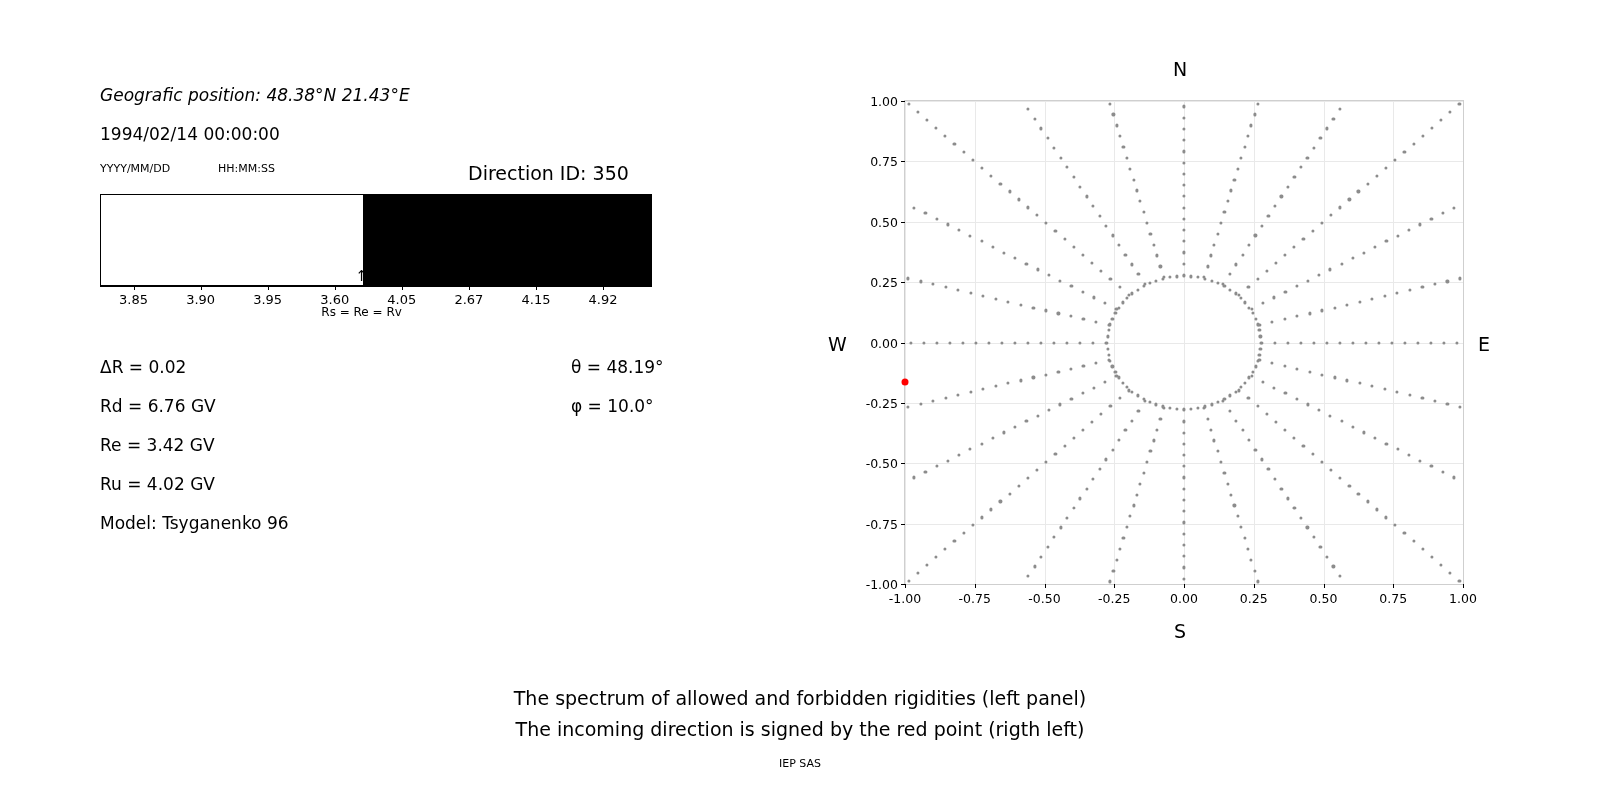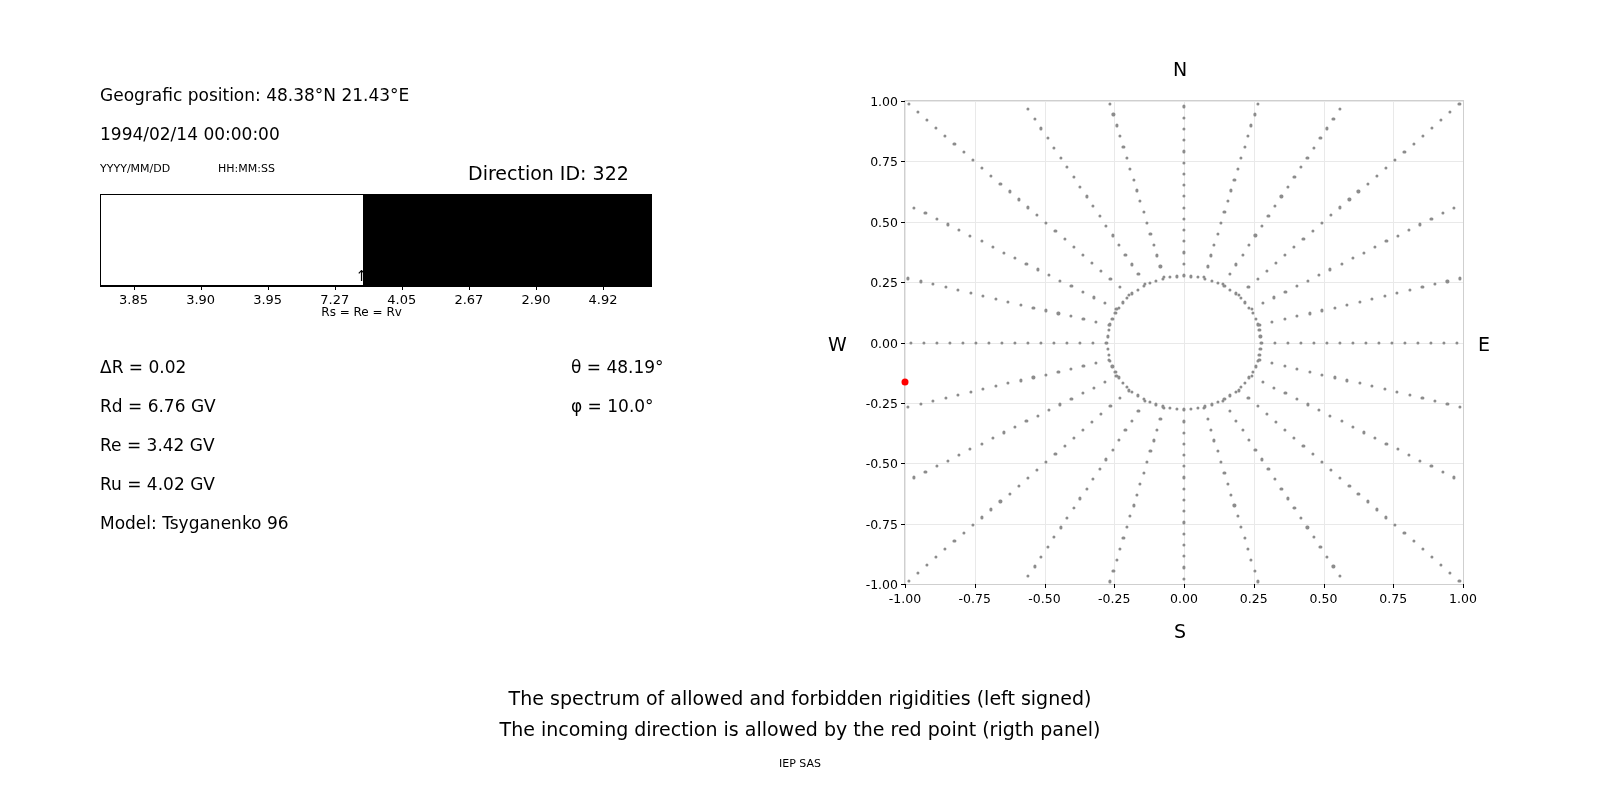--- a/index.html
+++ b/index.html
@@ -117,53 +117,53 @@
   .footer {
     position: absolute; width: 100%; text-align: center;
     font-size: 11px; color: #000;
   }
 </style>
 </head>
 <body>
 
 <div id="left-panel" class="abs">
 
-  <div class="info-line abs" style="left:100px; top:85px;">Geografic position: 48.38°N 21.43°E</div>
+  <div class="info-line abs" style="left:100px; top:85px;font-style:italic;">Geografic position: 48.38°N 21.43°E</div>
 
   <div class="info-line abs" style="left:100px; top:124px;">1994/02/14 00:00:00</div>
 
   <div class="small-label abs" style="left:100px; top:162px;">YYYY/MM/DD</div>
 
   <div class="small-label abs" style="left:218px; top:162px;">HH:MM:SS</div>
 
-  <div class="dir-id abs" style="left:468px; top:162px;">Direction ID: 322</div>
+  <div class="dir-id abs" style="left:468px; top:162px;">Direction ID: 350</div>
 
   <div id="spectrum-wrap" class="abs">
     <div id="spectrum-bar">
         <div class="spec-seg" style="left: 0px; width: 261.585px; background: rgb(255, 255, 255);"></div>
         <div class="spec-seg" style="left: 261.585px; width: 288.415px; background: rgb(0, 0, 0);"></div>
       </div>
   </div>
 
   <div id="spectrum-axis" class="abs">
     <div class="axis-line"></div>
   <div class="tick" style="left: 33.5366px;"></div>
       <div class="tick-label" style="left: 33.5366px;">3.85</div>
       <div class="tick" style="left: 100.61px;"></div>
       <div class="tick-label" style="left: 100.61px;">3.90</div>
       <div class="tick" style="left: 167.683px;"></div>
       <div class="tick-label" style="left: 167.683px;">3.95</div>
       <div class="tick" style="left: 234.756px;"></div>
-      <div class="tick-label" style="left: 234.756px;">7.27</div>
+      <div class="tick-label" style="left: 234.756px;">3.60</div>
       <div class="tick" style="left: 301.829px;"></div>
       <div class="tick-label" style="left: 301.829px;">4.05</div>
       <div class="tick" style="left: 368.902px;"></div>
       <div class="tick-label" style="left: 368.902px;">2.67</div>
       <div class="tick" style="left: 435.976px;"></div>
-      <div class="tick-label" style="left: 435.976px;">2.90</div>
+      <div class="tick-label" style="left: 435.976px;">4.15</div>
       <div class="tick" style="left: 503.049px;"></div>
       <div class="tick-label" style="left: 503.049px;">4.92</div>
       <div id="rs-marker" style="left: 261.585px; top: -16px;">
         <span class="arrow">↑</span>
         <span style="display: block; margin-top: 22px;">Rs = Re = Rv</span>
       </div>
     </div>
 
   <div class="val-line abs" style="left:100px; top:357px;">ΔR = 0.02</div>
   <div class="val-line abs" style="left:100px; top:396px;">Rd = 6.76 GV</div>
@@ -753,15 +753,15 @@
       <div class="tick-mark-y" style="top: 120.75px;"></div>
       <div class="y-tick-label" style="top: 120.75px;">0.50</div>
       <div class="tick-mark-y" style="top: 60.375px;"></div>
       <div class="y-tick-label" style="top: 60.375px;">0.75</div>
       <div class="tick-mark-y" style="top: 0px;"></div>
       <div class="y-tick-label" style="top: 0px;">1.00</div>
       <div class="red-dot" style="left: 0px; top: 281.347px;"></div>
     </div>
 </div>
 
-<div class="caption" style="top:687px;">The spectrum of allowed and forbidden rigidities (left signed)</div>
-<div class="caption" style="top:718px;">The incoming direction is allowed by the red point (rigth panel)</div>
+<div class="caption" style="top:687px;">The spectrum of allowed and forbidden rigidities (left panel)</div>
+<div class="caption" style="top:718px;">The incoming direction is signed by the red point (rigth left)</div>
 <div class="footer" style="top:757px;">IEP SAS</div>
 
 </body></html>

